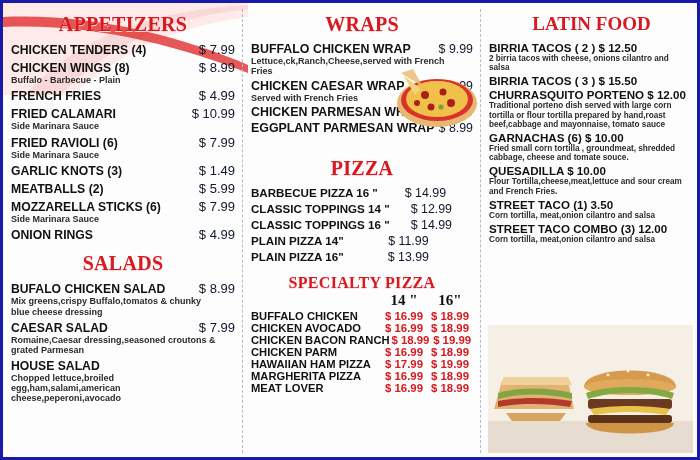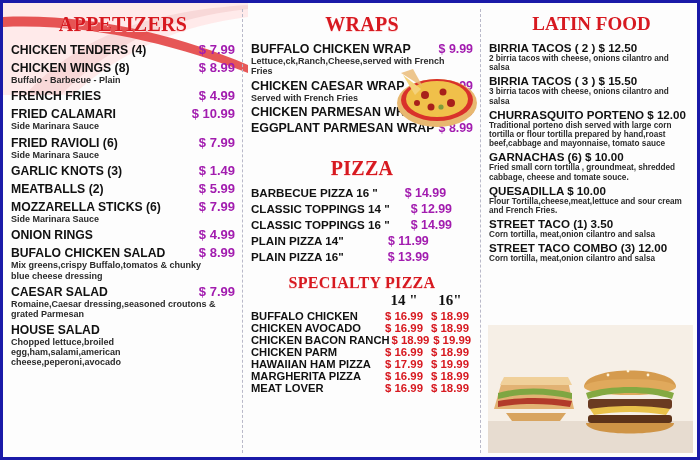--- a/index.html
+++ b/index.html
@@ -58,21 +58,21 @@
 
   .item { position: relative; margin: 0 0 1px 0; }
   .row {
     display: flex; align-items: baseline;
     font-size: 11.5px; color: #111;
     font-weight: bold;
   }
   .row .nm { flex: 0 1 auto; white-space: nowrap; }
   .row .sp { flex: 1 1 auto; }
   .row .pr {
-    color: #a21caf; font-weight: bold; white-space: nowrap;
+    color: #0f172a; font-weight: normal; white-space: nowrap;
     font-size: 12px;
   }
   .desc {
     font-size: 8.6px; color: #2b2b2b; font-weight: bold;
     line-height: 1.15; margin: 0 0 2px 0; max-width: 205px;
   }
 
   
   .col1 .row { font-size: 12.2px; }
   .col1 .row .pr { font-size: 13px; }
@@ -194,20 +194,21 @@
       <div class="desc">Side Marinara Sauce</div>
     </div>
     <div class="item">
       <div class="row">
           <span class="nm">ONION RINGS</span>
           <span class="sp"></span>
           <span class="pr">$ 4.99</span>
         </div>
     </div>
 
+    <h2 class="section" style="margin-top:10px">SALADS</h2>
 
     <div class="item">
       <div class="row">
           <span class="nm">BUFALO CHICKEN SALAD</span>
           <span class="sp"></span>
           <span class="pr">$ 8.99</span>
         </div>
       <div class="desc">Mix greens,crispy Buffalo,tomatos &amp; chunky blue cheese dressing</div>
     </div>
     <div class="item">
@@ -375,21 +376,20 @@
     <div class="item">
       <div class="row">
           <span class="nm">BIRRIA TACOS ( 2 ) $ 12.50</span>
         </div>
       <div class="desc">2 birria tacos with cheese, onions cilantro and salsa</div>
     </div>
     <div class="item">
       <div class="row">
           <span class="nm">BIRRIA TACOS  ( 3 ) $ 15.50</span>
         </div>
-      <div class="desc">3 birria tacos with cheese, onions cilantro and salsa</div>
     </div>
     <div class="item">
       <div class="row">
           <span class="nm">CHURRASQUITO PORTENO $ 12.00</span>
         </div>
       <div class="desc">Traditional porteno dish served with large corn tortilla or flour tortilla prepared by hand,roast beef,cabbage and mayonnaise, tomato sauce</div>
     </div>
     <div class="item">
       <div class="row">
           <span class="nm">GARNACHAS (6)  $ 10.00</span>

